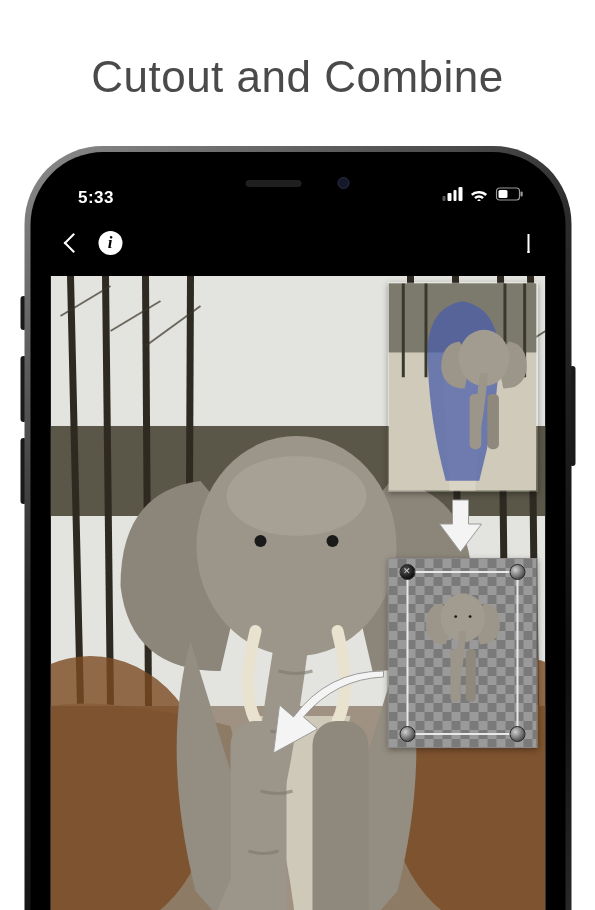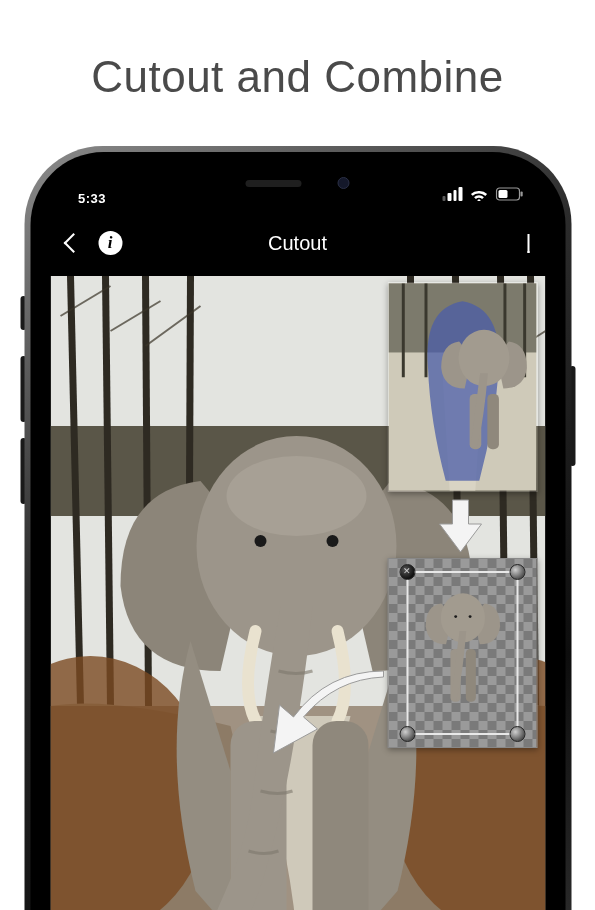--- a/index.html
+++ b/index.html
@@ -66,21 +66,21 @@
   .notch .speaker { width: 56px; height: 7px; background: #1f1f1f; border-radius: 4px; }
   .notch .cam { width: 12px; height: 12px; background: #14182a; border-radius: 50%; border:1px solid #2a2f45; }
 
   
   .status-bar {
     position: absolute; top: 0; left: 0; right: 0; height: 50px;
     display: flex; align-items: center; justify-content: space-between;
     padding: 0 28px 0 34px;
     color: #fff; z-index: 40;
   }
-  .status-time { font-size: 13px; font-weight: 600; letter-spacing: 0.5px; margin-top:14px;}
+  .status-time { font-size: 17px; font-weight: 600; letter-spacing: 0.5px; margin-top:14px;}
   .status-icons { display: flex; align-items: center; gap: 7px; margin-top:6px;}
   .bars { display: flex; align-items: flex-end; gap: 2px; }
   .bars span { width: 3.5px; background: #fff; border-radius: 1px; }
   .bars span.dim { background: #5a5a5a; }
   .bars span:nth-child(1){height:5px;} .bars span:nth-child(2){height:8px;}
   .bars span:nth-child(3){height:11px;} .bars span:nth-child(4){height:14px;}
   .wifi-icon svg, .batt-icon svg { display:block; }
 
   
   .nav-bar {
@@ -184,21 +184,20 @@
                 </svg>
         </span>
       </div>
     </div>
 
     <div class="nav-bar">
       <div class="nav-left">
         <span class="chev"></span>
         <span class="info-btn">i</span>
       </div>
-      <div class="nav-title">Cutout</div>
       <div class="nav-right">
         <span class="chev fwd"></span>
       </div>
     </div>
 
     <div class="editor-canvas">
 
       <svg class="composite" viewBox="0 0 495 700" preserveAspectRatio="xMidYMin slice">
 
         <rect width="495" height="700" fill="#e3e4e0"></rect>

